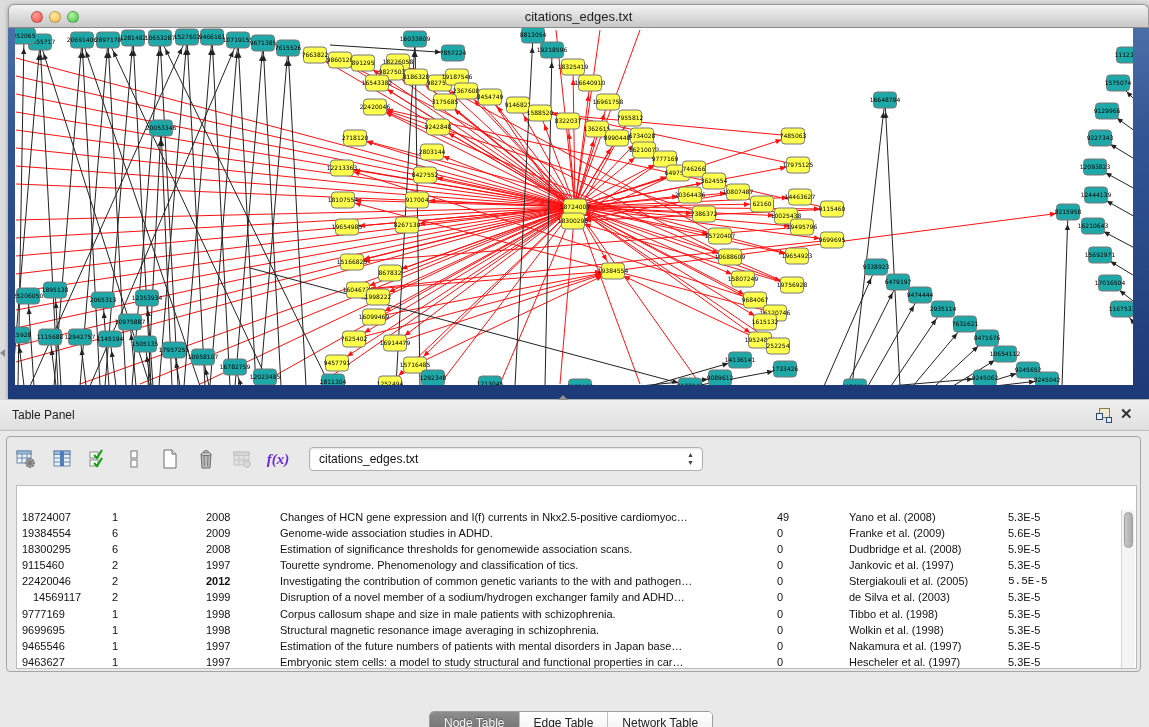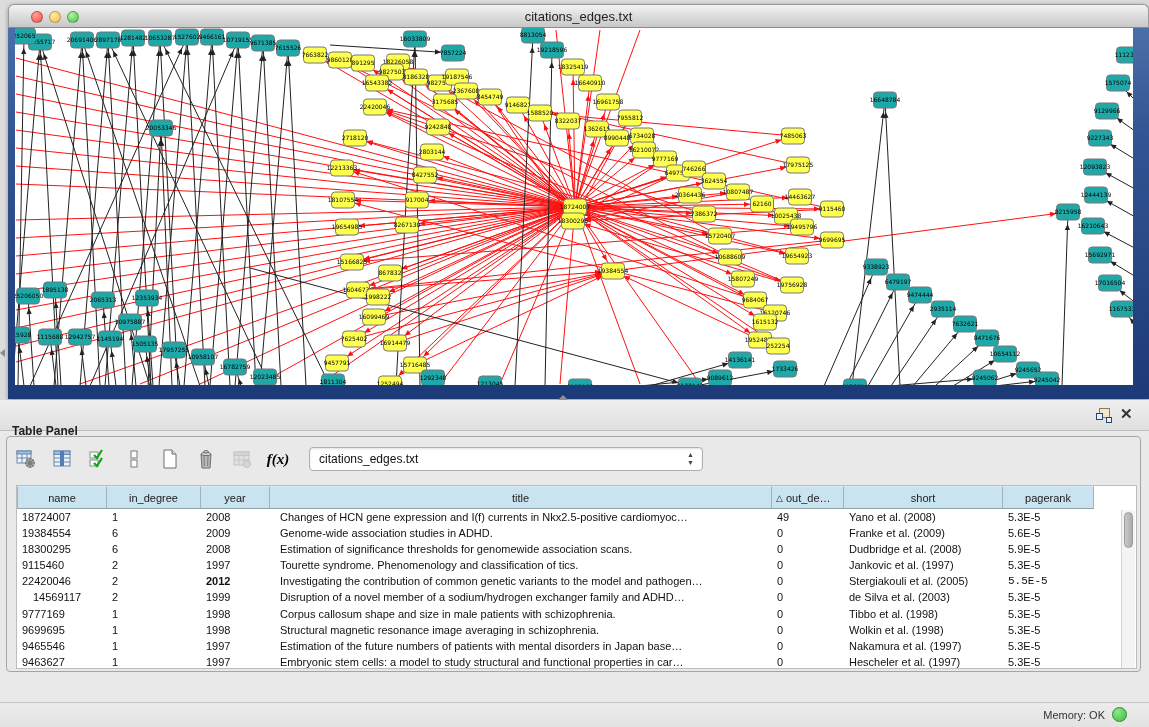--- a/index.html
+++ b/index.html
@@ -24,32 +24,32 @@
   #graph{position:absolute;left:7px;top:0;width:1118px;height:357px;background:#ffffff;display:block;}
   
   #splitter-handle{position:absolute;left:558px;top:395px;width:0;height:0;
     border-left:5px solid transparent;border-right:5px solid transparent;border-bottom:5px solid #8f8f8f;}
   #side-arrow{position:absolute;left:0px;top:349px;width:0;height:0;
     border-top:4px solid transparent;border-bottom:4px solid transparent;border-right:5px solid #8a8a8a;}
   
   #table-panel{position:absolute;left:0;top:400px;width:1149px;height:327px;background:#e9e9e9;}
   .tp-header{position:absolute;left:0;top:0;width:100%;height:30px;
     background:linear-gradient(#efefef,#dfdfdf);border-bottom:1px solid #bdbdbd;}
-  .tp-header .tp-title{position:absolute;left:12px;top:24px;font-size:12px;color:#222;font-weight:bold;}
+  .tp-header .tp-title{position:absolute;left:12px;top:8px;font-size:12px;color:#222;}
   .tp-float{position:absolute;left:1096px;top:8px;width:14px;height:13px;cursor:pointer;}
   .tp-float .sq1{position:absolute;left:3px;top:0;width:9px;height:8px;border:1px solid #8b7d4d;background:#efe9d2;}
   .tp-float .sq2{position:absolute;left:0;top:5px;width:5px;height:5px;border:1px solid #27456e;background:#e8eef5;}
   .tp-float .sq3{position:absolute;left:10px;top:9px;width:4px;height:4px;border:1px solid #27456e;background:#e8eef5;}
   .tp-close{position:absolute;left:1120px;top:5px;font-size:15px;font-weight:bold;color:#333;cursor:pointer;}
   .tp-container{position:absolute;left:6px;top:36px;width:1135px;height:236px;
     border:1px solid #a5a5a5;border-radius:4px;background:#e9e9e9;box-sizing:border-box;}
   
   .toolbar{position:absolute;left:8px;top:6px;height:32px;display:flex;align-items:center;gap:14px;}
   .tbtn{width:22px;height:22px;display:flex;align-items:center;justify-content:center;cursor:pointer;}
-  .fx{font-family:"Liberation Serif",serif;font-style:italic;font-size:15px;font-weight:bold;color:#000000;}
+  .fx{font-family:"Liberation Serif",serif;font-style:italic;font-size:15px;font-weight:bold;color:#6d28d9;}
   .net-select{position:relative;width:392px;height:22px;margin-left:6px;background:#fff;
     border:1px solid #b0b0b0;border-radius:4px;box-shadow:inset 0 1px 2px rgba(0,0,0,.12);}
   .net-select .val{position:absolute;left:9px;top:4px;font-size:12px;color:#111;}
   .net-select .steppers{position:absolute;right:8px;top:3px;font-size:7px;line-height:8px;color:#444;text-align:center;}
   
   .table-wrap{position:absolute;left:9px;top:48px;width:1121px;height:184px;background:#fff;
     border:1px solid #bdbdbd;box-sizing:border-box;}
   .thead{position:absolute;left:0;top:0;height:23px;display:flex;}
   .th{box-sizing:border-box;height:23px;background:#c9e3f1;border-right:1px solid #9fb4bf;
       border-bottom:1px solid #8fa3ad;border-top:1px solid #d8ecf6;
@@ -818,44 +818,20 @@
         </svg>
       </span>
       <span class="tbtn fx">f(x)</span>
       <span class="net-select">
         <span class="val">citations_edges.txt</span>
         <span class="steppers">▲<br>▼</span>
       </span>
     </div>
 
     <div class="table-wrap">
-      <div class="thead" id="thead">
-          <div class="th" style="width: 90px;">
-            <span>name</span>
-          </div>
-          <div class="th" style="width: 94px;">
-            <span>in_degree</span>
-          </div>
-          <div class="th" style="width: 69px;">
-            <span>year</span>
-          </div>
-          <div class="th" style="width: 502px;">
-            <span>title</span>
-          </div>
-          <div class="th sorted" style="width: 72px;">
-            <span class="sort-tri">△</span>
-            <span>out_de…</span>
-          </div>
-          <div class="th" style="width: 159px;">
-            <span>short</span>
-          </div>
-          <div class="th" style="width: 91px;">
-            <span>pagerank</span>
-          </div>
-        </div>
       <div class="tbody" id="tbody">
           <div class="tr">
             <div class="td" style="width: 90px;">18724007</div>
             <div class="td" style="width: 94px;">1</div>
             <div class="td" style="width: 69px;">2008</div>
             <div class="td title-cell" style="width: 502px;">Changes of HCN gene expression and I(f) currents in Nkx2.5-positive cardiomyoc…</div>
             <div class="td" style="width: 72px;">49</div>
             <div class="td" style="width: 159px;">Yano et al. (2008)</div>
             <div class="td" style="width: 91px;">5.3E-5</div>
           </div>
@@ -883,21 +859,21 @@
             <div class="td" style="width: 69px;">1997</div>
             <div class="td title-cell" style="width: 502px;">Tourette syndrome. Phenomenology and classification of tics.</div>
             <div class="td" style="width: 72px;">0</div>
             <div class="td" style="width: 159px;">Jankovic et al. (1997)</div>
             <div class="td" style="width: 91px;">5.3E-5</div>
           </div>
           <div class="tr">
             <div class="td" style="width: 90px;">22420046</div>
             <div class="td" style="width: 94px;">2</div>
             <div class="td" style="width: 69px; font-weight: bold;">2012</div>
-            <div class="td title-cell" style="width: 502px;">Investigating the contribution of common genetic variants to the model and pathogen…</div>
+            <div class="td title-cell" style="width: 502px;">Investigating the contribution of common genetic variants to the with and pathogen…</div>
             <div class="td" style="width: 72px;">0</div>
             <div class="td" style="width: 159px;">Stergiakouli et al. (2005)</div>
             <div class="td" style="width: 91px; font-family: Liberation Mono, monospace;">5.5E-5</div>
           </div>
           <div class="tr">
             <div class="td" style="width: 90px; padding-left: 16px;">14569117</div>
             <div class="td" style="width: 94px;">2</div>
             <div class="td" style="width: 69px;">1999</div>
             <div class="td title-cell" style="width: 502px;">Disruption of a novel member of a sodium/hydrogen exchanger family and ADHD…</div>
             <div class="td" style="width: 72px;">0</div>
@@ -946,17 +922,13 @@
       </div>
     </div>
 
     <div class="tabs" id="tabs">
         <div class="tab active">Node Table</div>
         <div class="tab">Edge Table</div>
         <div class="tab">Network Table</div>
       </div>
   </div>
 
-  <div class="statusbar">
-    <span class="mem-label">Memory: OK</span>
-    <span class="mem-dot"></span>
-  </div>
 </div>
 
 </body></html>

